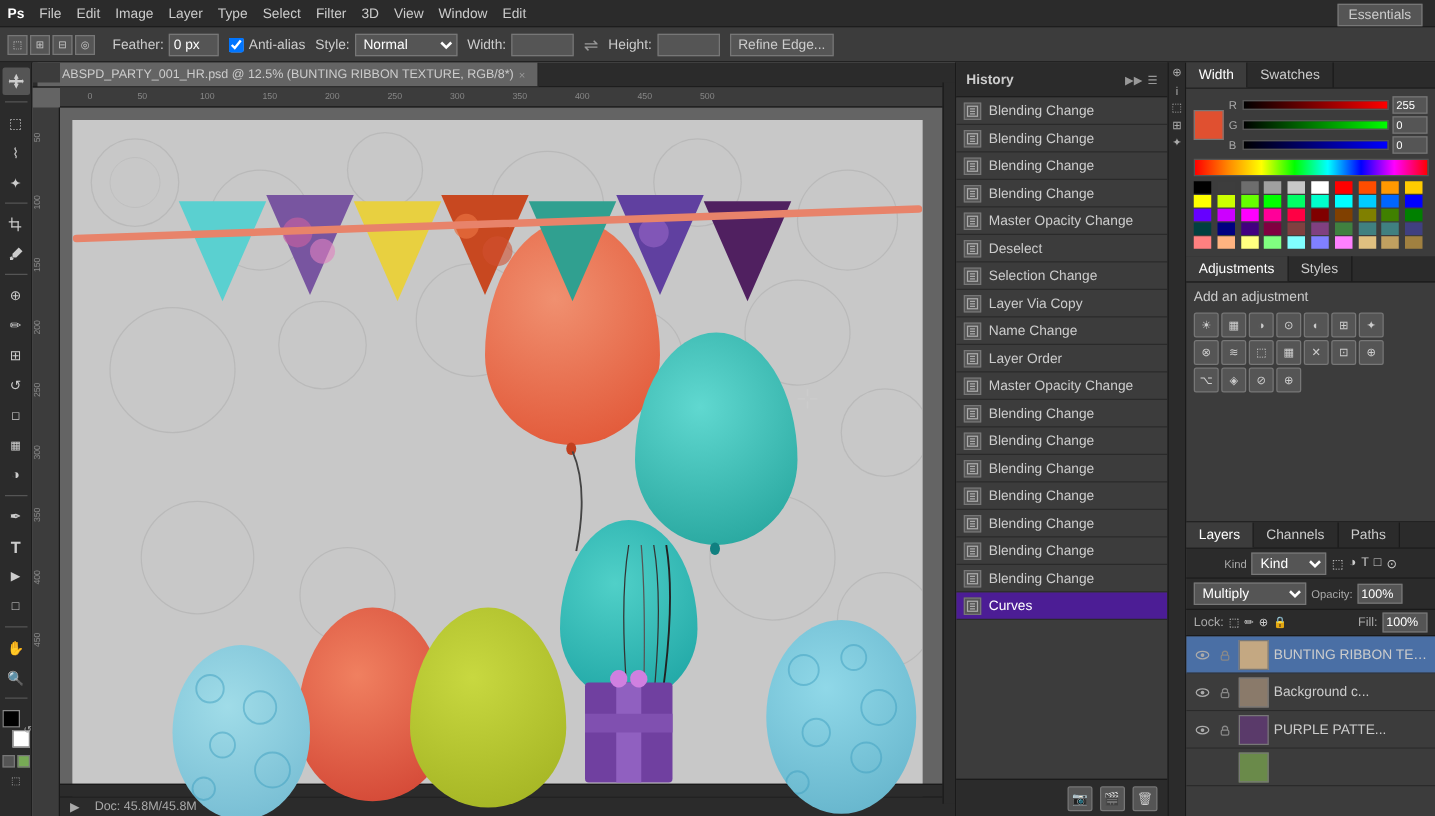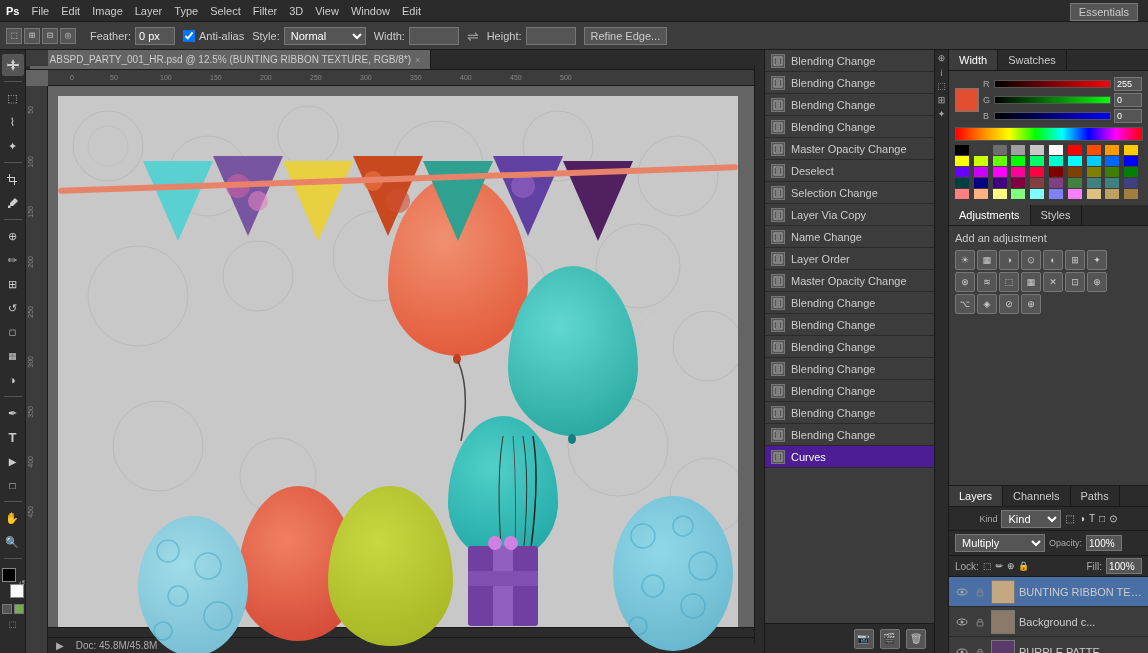--- a/index.html
+++ b/index.html
@@ -180,21 +180,21 @@
     
     #adj-content { padding: 6px; }
     #adj-title { font-size: 11px; color: #ccc; margin-bottom: 6px; }
     #adj-icons-row1, #adj-icons-row2, #adj-icons-row3 {
       display: flex; gap: 2px; margin-bottom: 2px;
     }
     .adj-icon { width: 20px; height: 20px; background: #555; border: 1px solid #777; cursor: pointer; display: flex; align-items: center; justify-content: center; font-size: 9px; color: #ccc; border-radius: 2px; }
 
     
     #layers-panel {
-      height: 168px;
+      height: 236px;
       background: #3c3c3c;
       border-top: 1px solid #1a1a1a;
       display: flex; flex-direction: column;
     }
     #layers-tabs {
       display: flex; background: #2b2b2b; border-bottom: 1px solid #1a1a1a;
     }
     .layers-tab { padding: 4px 10px; font-size: 11px; cursor: pointer; color: #ccc; border-right: 1px solid #1a1a1a; }
     .layers-tab.active { background: #3c3c3c; color: #fff; }
     
@@ -549,20 +549,27 @@
         <span style="cursor:pointer;">▶</span>
         <span>Doc: 45.8M/45.8M</span>
       </div>
     </div>
 
     <div id="canvas-scrollbar-h" style="top:auto;bottom:16px;"></div>
     <div id="canvas-scrollbar-v"></div>
   </div>
 
   <div id="history-panel">
+    <div id="history-header">
+      <span id="history-title">History</span>
+      <div id="history-controls">
+        <span class="history-ctrl-btn">▶▶</span>
+        <span class="history-ctrl-btn">☰</span>
+      </div>
+    </div>
     <div id="history-list">
 
     <div class="history-item">
     <div class="hist-icon">
       <svg width="10" height="10" viewBox="0 0 10 10">
               <rect x="1" y="1" width="8" height="8" fill="none" stroke="#aaa" stroke-width="1"></rect>
               <line x1="3" y1="3" x2="7" y2="3" stroke="#aaa" stroke-width="1"></line>
               <line x1="3" y1="5" x2="7" y2="5" stroke="#aaa" stroke-width="1"></line>
               <line x1="3" y1="7" x2="7" y2="7" stroke="#aaa" stroke-width="1"></line>
             </svg>

